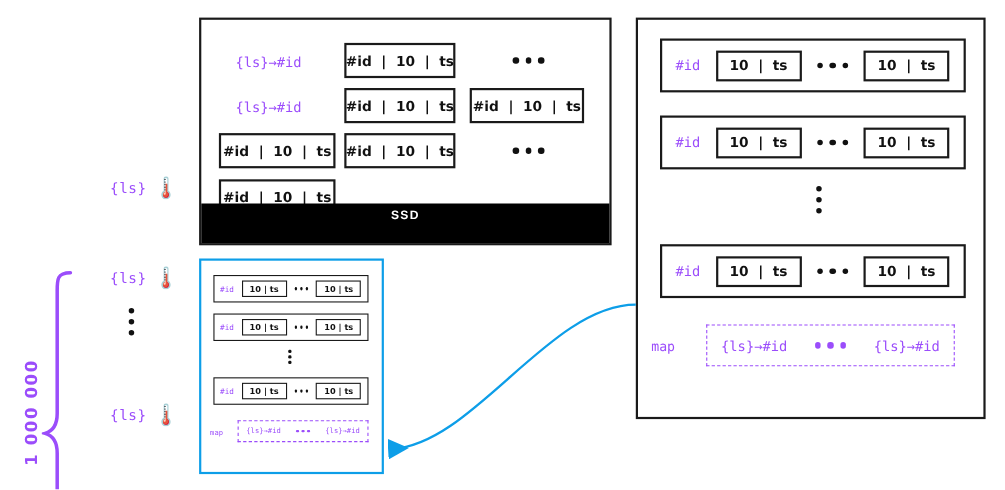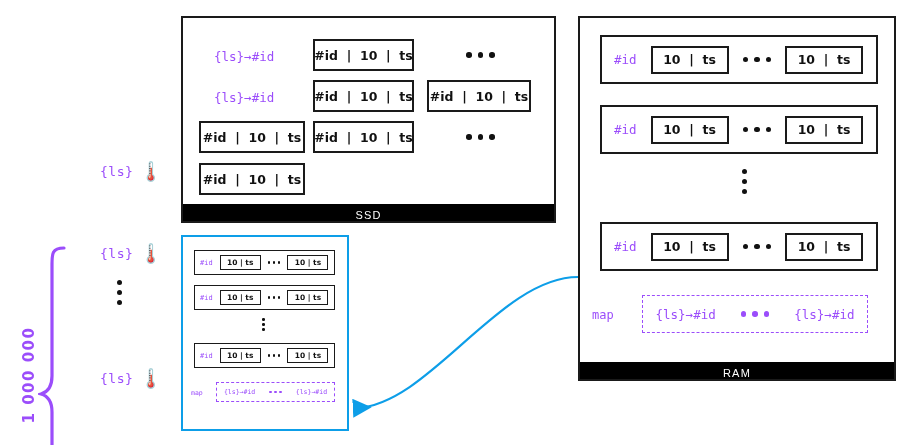--- a/index.html
+++ b/index.html
@@ -71,26 +71,26 @@
 
   
   .device {
     border: 2px solid #1a1a1a;
     background: #ffffff;
     box-sizing: border-box;
   }
   .device-footer {
     background: #000000;
     color: #ffffff;
-    font-weight: normal;
+    font-weight: bold;
     font-size: 11px;
     letter-spacing: 1.2px;
     text-align: center;
     line-height: 23px;
-    height: 17px;
+    height: 36px;
     margin-top: 34px;
   }
 
   
   .chip {
     border: 2px solid #1a1a1a;
     background: #fff;
     font-family: "DejaVu Sans", sans-serif;
     font-weight: bold;
     font-size: 12.5px;
@@ -312,21 +312,20 @@
     <div class="abs map-box" style="left:62px; top:277px; width:226px; height:38px;">
       <span class="mono">{ls}→#id</span>
       <span class="hdots purple-dots">
           <i></i>
           <i></i>
           <i></i>
         </span>
       <span class="mono">{ls}→#id</span>
     </div>
 
-    <div class="abs device-footer" style="left:0px; right:0px; bottom:0px;">RAM</div>
   </div>
 
   <div class="abs" id="inset">
 
     <div class="abs mini-row" style="left:11px; top:13px; width:141px; height:25px;">
       <span class="mono mini-id">#id</span>
       <span class="mini-chip" style="width:41px; height:15px;">10 | ts</span>
       <span class="mini-hdots">
           <i></i>
           <i></i>

